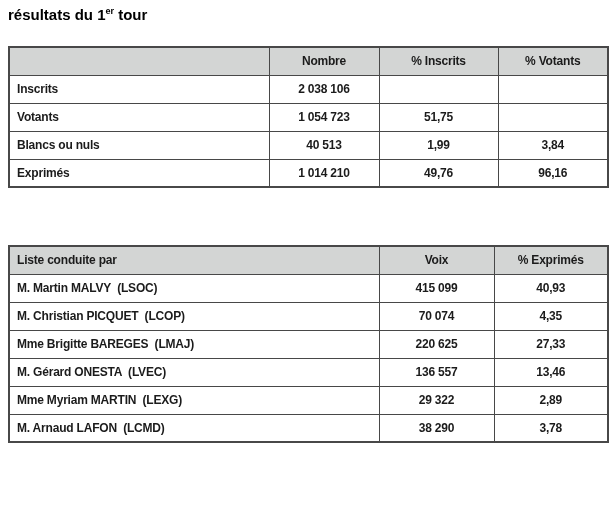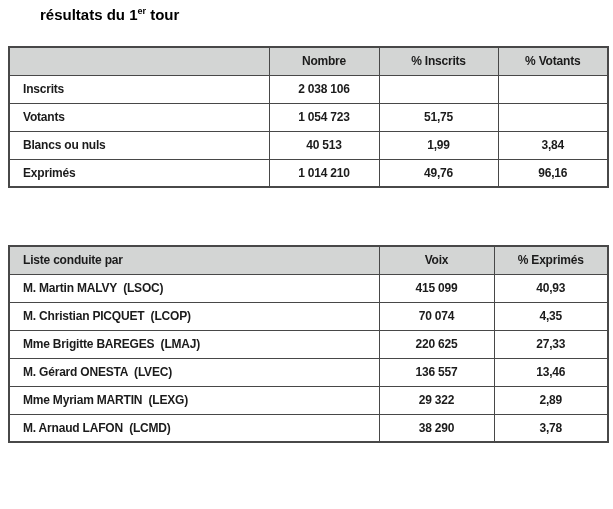--- a/index.html
+++ b/index.html
@@ -10,21 +10,20 @@
     font-family: "Liberation Sans", sans-serif;
     position: relative;
     overflow: hidden;
   }
   .title {
     position: absolute;
     left: 8px; top: 6px;
     font-size: 15px;
     font-weight: 700;
     color: #000000;
-    margin-left: 32px;
   }
   .title sup { font-size: 9px; line-height: 0; }
 
   table {
     position: absolute;
     left: 8px;
     width: 599px;
     border-collapse: collapse;
     table-layout: fixed;
     border: 2px solid #484848;
@@ -40,21 +39,21 @@
     color: #1b1b1b;
     text-align: center;
     vertical-align: middle;
     padding: 0 4px;
     overflow: hidden;
     letter-spacing: -0.2px;
   }
   th { background: #d3d5d4; }
   .lbl {
     text-align: left;
-    padding-left: 13px;
+    padding-left: 7px;
     white-space: pre;
   }
 
   
   #table-participation col.c1 { width: 260px; }
   #table-participation col.c2 { width: 110px; }
   #table-participation col.c3 { width: 119px; }
   #table-participation col.c4 { width: 110px; }
   
   #table-lists col.c1 { width: 370px; }

